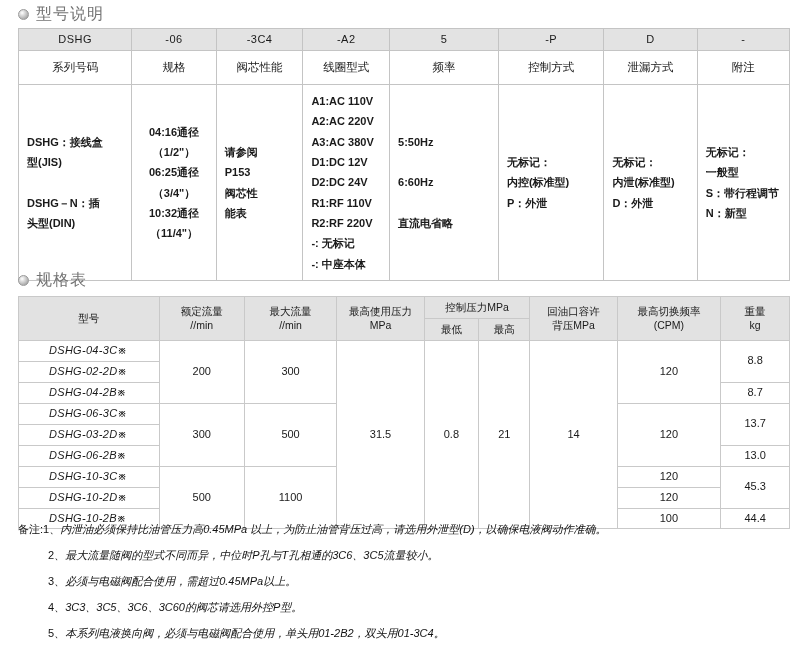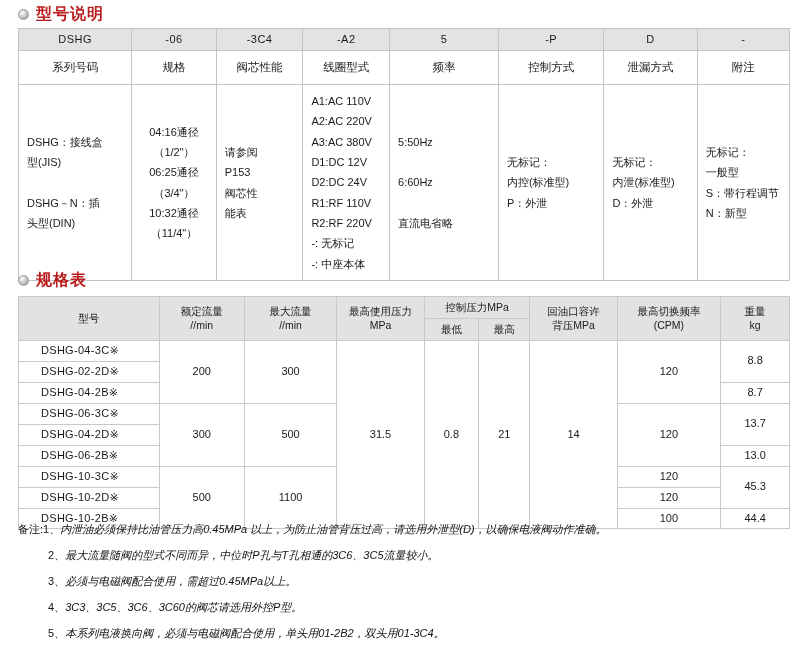--- a/index.html
+++ b/index.html
@@ -26,23 +26,23 @@
   .bullet {
     width: 11px; height: 11px;
     border-radius: 50%;
     background: radial-gradient(circle at 35% 32%, #ffffff 0%, #cfcfcf 42%, #8e8e8e 100%);
     border: 1px solid #9a9a9a;
     flex: 0 0 auto;
     display: inline-block;
   }
   .section-title {
     font-size: 16px;
-    font-weight: bold;
+    font-weight: normal;
     letter-spacing: 1px;
-    color: #b91c1c;
+    color: #737373;
     line-height: 1;
   }
 
   
   table.grid {
     border-collapse: collapse;
     table-layout: fixed;
     font-size: 10.5px;
     color: #1a1a1a;
   }
@@ -75,20 +75,21 @@
   }
   #model-table .desc-row td {
     height: 158px;
     background: #ffffff;
     vertical-align: middle;
     text-align: left;
     padding: 6px 8px;
     font-size: 11px;
     line-height: 1.85;
     white-space: pre-line;
+    font-weight: bold;
   }
   #model-table .desc-row td.ctr { text-align: center; }
 
   
   #spec-table {
     position: absolute;
     left: 18px; top: 296px;
     width: 772px;
   }
   #spec-table th {
@@ -97,22 +98,23 @@
     line-height: 1.3;
     height: 22px;
   }
   #spec-table td {
     height: 20px;
     font-size: 11px;
     background: #fff;
   }
   #spec-table td.model {
     text-align: left;
-    padding-left: 22px;
+    padding-left: 30px;
     letter-spacing: .3px;
+    font-style: italic;
   }
 
   
   .notes {
     position: absolute;
     left: 18px; top: 521px;
     width: 776px;
     font-size: 11px;
     line-height: 1.55;
     color: #111;
@@ -272,21 +274,21 @@
       </tr>
 
       <tr>
         <td class="model">DSHG-06-3C※</td>
         <td rowspan="3">300</td>
         <td rowspan="3">500</td>
         <td rowspan="3">120</td>
         <td rowspan="2">13.7</td>
       </tr>
       <tr>
-        <td class="model">DSHG-04-2D※</td>
+        <td class="model">DSHG-03-2D※</td>
       </tr>
       <tr>
         <td class="model">DSHG-06-2B※</td>
         <td>13.0</td>
       </tr>
 
       <tr>
         <td class="model">DSHG-10-3C※</td>
         <td rowspan="3">500</td>
         <td rowspan="3">1100</td>

